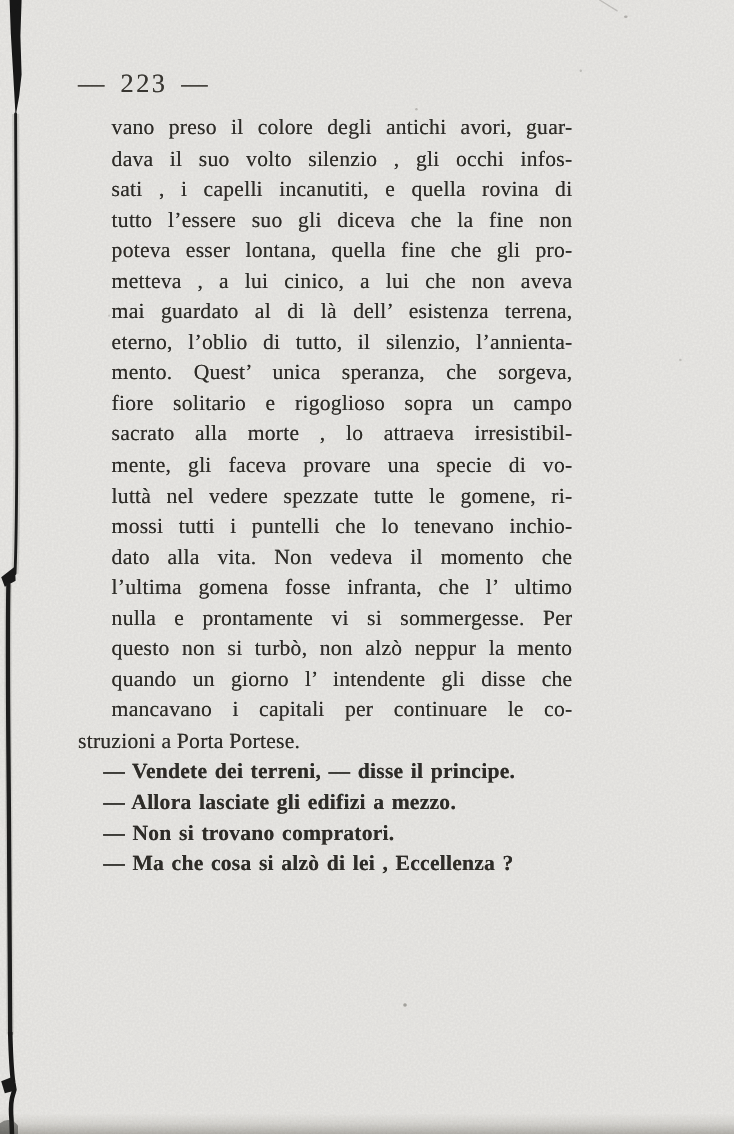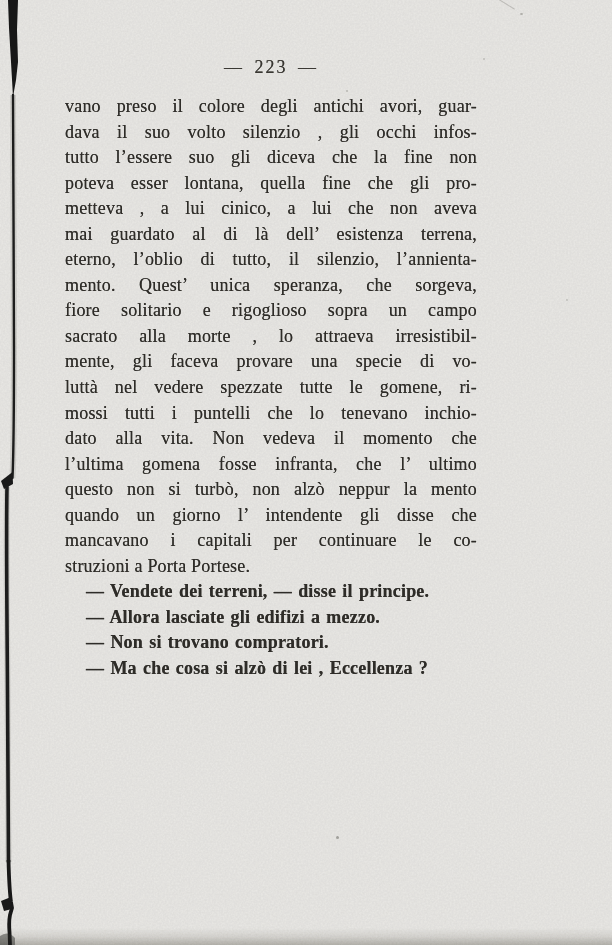--- a/index.html
+++ b/index.html
@@ -18,22 +18,21 @@
       linear-gradient(to right, rgba(150,148,142,0) 90%, rgba(150,148,142,0.16) 100%),
       radial-gradient(ellipse 125% 95% at 42% 38%, #f2f1ee 0%, #edecе9 40%, #eae9e6 55%, #e3e2de 88%, #dddcd8 100%);
     background-color: #eae9e6;
   }
   .page-number {
     position: absolute;
     top: 57px;
     left: 65px;
     width: 412px;
     height: 26px;
-    text-align: center;
-    font-size: 18px;
+    font-size: 22px;
     letter-spacing: 2px;
     word-spacing: 4px;
     color: #3a3833;
     text-shadow: 0 0 0.5px rgba(58,56,51,0.7);
   }
   .text-block {
     position: absolute;
     top: 94px;
     left: 65px;
     width: 412px;
@@ -46,20 +45,21 @@
     color: #2f2d29;
     text-shadow: 0 0 0.55px rgba(47,45,41,0.75);
     white-space: nowrap;
     overflow: visible;
   }
   .line.j {
     white-space: normal;
     text-align: justify;
     text-align-last: justify;
     text-justify: inter-word;
+    margin-left: 28px;
   }
   .line.d {
     padding-left: 21px;
     word-spacing: 1.5px;
     font-weight: bold;
   }
   .torn-edge {
     position: absolute;
     top: 0;
     left: 0;
@@ -120,33 +120,35 @@
   </filter>
 </svg>
 
 <div class="scan">
 
   <div class="page-number">— 223 —</div>
 
   <div class="text-block">
     <div class="line j">vano preso il colore degli antichi avori, guar-</div>
     <div class="line j">dava il suo volto silenzio , gli occhi infos-</div>
+    <div class="line j">sati , i capelli incanutiti, e quella rovina di</div>
     <div class="line j">tutto l’essere suo gli diceva che la fine non</div>
     <div class="line j">poteva esser lontana, quella fine che gli pro-</div>
     <div class="line j">metteva , a lui cinico, a lui che non aveva</div>
     <div class="line j">mai guardato al di là dell’ esistenza terrena,</div>
     <div class="line j">eterno, l’oblio di tutto, il silenzio, l’annienta-</div>
     <div class="line j">mento. Quest’ unica speranza, che sorgeva,</div>
     <div class="line j">fiore solitario e rigoglioso sopra un campo</div>
     <div class="line j">sacrato alla morte , lo attraeva irresistibil-</div>
     <div class="line j">mente, gli faceva provare una specie di vo-</div>
     <div class="line j">luttà nel vedere spezzate tutte le gomene, ri-</div>
     <div class="line j">mossi tutti i puntelli che lo tenevano inchio-</div>
     <div class="line j">dato alla vita. Non vedeva il momento che</div>
     <div class="line j">l’ultima gomena fosse infranta, che l’ ultimo</div>
+    <div class="line j">nulla e prontamente vi si sommergesse. Per</div>
     <div class="line j">questo non si turbò, non alzò neppur la mento</div>
     <div class="line j">quando un giorno l’ intendente gli disse che</div>
     <div class="line j">mancavano i capitali per continuare le co-</div>
     <div class="line">struzioni a Porta Portese.</div>
     <div class="line d">— Vendete dei terreni, — disse il principe.</div>
     <div class="line d">— Allora lasciate gli edifizi a mezzo.</div>
     <div class="line d">— Non si trovano compratori.</div>
     <div class="line d">— Ma che cosa si alzò di lei , Eccellenza ?</div>
   </div>
 

